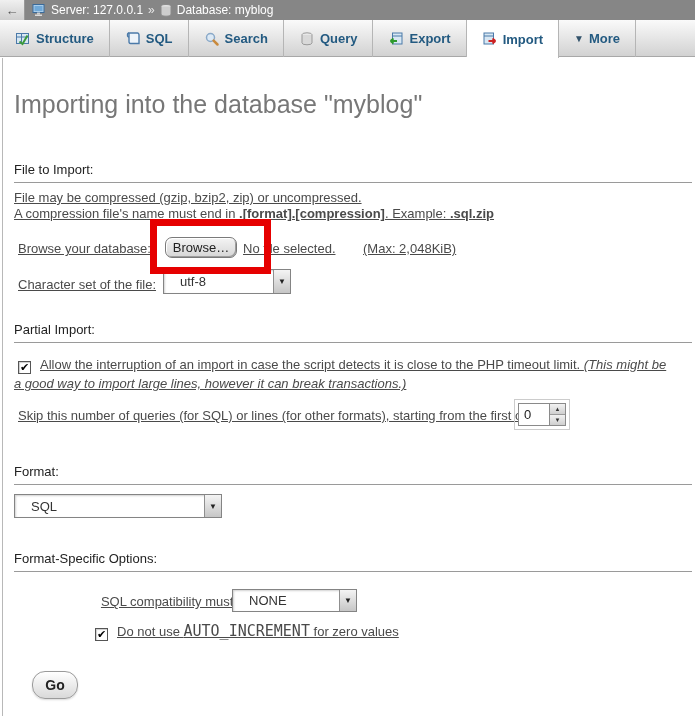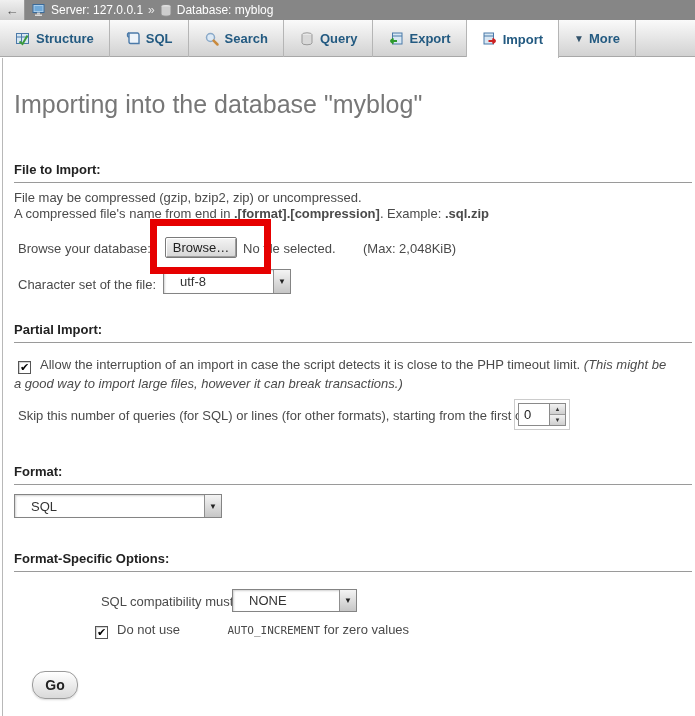--- a/index.html
+++ b/index.html
@@ -25,24 +25,24 @@
     border-right:1px solid #b5b5b5; cursor:pointer; }
   .tab .tab-label { font-weight:bold; font-size:13px; color:#235a81; }
   .tab.active { background:#fff; height:38px; z-index:3; }
   .tab .glyph { font-size:10px; color:#33536b; }
 
   
   .frame-line { position:absolute; left:2px; top:58px; width:1px; height:658px; background:#b8b8b8; }
 
   .page-title { position:absolute; left:14px; top:90px; font-size:25px; color:#777; }
 
-  .section-h { position:absolute; left:14px; width:678px; font-weight:bold; font-size:13px;
+  .section-h { position:absolute; left:14px; width:678px; font-weight:normal; font-size:13px;
     color:#222; padding-bottom:5px; border-bottom:1px solid #9a9a9a; }
 
-  .txt { position:absolute; color:#4a4a4a; }
+  .txt { position:absolute; color:#4a4a4a;text-decoration:underline; }
   .b { font-weight:bold; }
   .i { font-style:italic; }
 
   
   .win-btn { position:absolute; background:linear-gradient(#f4f4f4,#d6d6d6);
     border:1px solid #7a7a7a; box-shadow:inset 1px 1px 0 #fff, inset -1px -1px 0 #9d9d9d;
     font-size:13px; color:#222; display:flex; align-items:center; justify-content:center;
     cursor:pointer; border-radius:2px; }
   .classic-select { position:absolute; background:#fff; border:1px solid #848484;
     box-shadow:inset 1px 1px 2px rgba(0,0,0,.18); display:flex; align-items:stretch; cursor:pointer; }
@@ -57,21 +57,21 @@
     vertical-align:-2px; cursor:pointer; }
   .spinner { position:absolute; left:518px; top:403px; width:48px; height:23px;
     background:#fff; border:1px solid #8a8a8a; outline:1px solid #ccc; outline-offset:3px;
     display:flex; }
   .spinner .spin-val { flex:1; display:flex; align-items:center; padding-left:5px; color:#222; }
   .spin-btns { width:16px; display:flex; flex-direction:column; border-left:1px solid #8a8a8a; }
   .spin-btns div { flex:1; background:linear-gradient(#f2f2f2,#cfcfcf);
     display:flex; align-items:center; justify-content:center; font-size:6px; color:#333; cursor:pointer; }
   .spin-btns div:first-child { border-bottom:1px solid #9a9a9a; }
 
-  .mono { font-family:"DejaVu Sans Mono","Liberation Mono",monospace; font-size:11px;margin-left:44px; }
+  .mono { font-family:"DejaVu Sans Mono","Liberation Mono",monospace; font-size:15px; }
 
   .go-btn { position:absolute; left:32px; top:671px; width:46px; height:28px;
     background:linear-gradient(#ffffff,#d9d9d9); border:1px solid #9a9a9a; border-radius:13px;
     box-shadow:0 1px 2px rgba(0,0,0,.15); font-weight:bold; font-size:14px; color:#222;
     display:flex; align-items:center; justify-content:center; cursor:pointer; }
 
   
   .red-rect { position:absolute; left:150px; top:219px; width:121px; height:55px;
     border:7px solid #e60000; z-index:10; pointer-events:none; }
 
@@ -172,40 +172,40 @@
     </div>
   </div>
 
   <div class="frame-line"></div>
 
   <div class="page-title">Importing into the database "myblog"</div>
 
   <div class="section-h" style="top:162px;">File to Import:</div>
   <div class="txt" style="left:14px; top:190px; line-height:16px;">
     <span>File may be compressed (gzip, bzip2, zip) or uncompressed.</span><br>
-    <span>A compressed file's name from end in </span><span class="b">.[format].[compression]</span><span>. Example: </span><span class="b">.sql.zip</span>
+    <span>A compression file's name must end in </span><span class="b">.[format].[compression]</span><span>. Example: </span><span class="b">.sql.zip</span>
   </div>
 
   <div class="txt" style="left:18px; top:241px;">Browse your database:</div>
-  <div class="win-btn" style="left:165px; top:237px; width:72px; height:21px;">Browse…</div>
+  <div class="win-btn" style="left:165px; top:237px; width:72px; height:21px;border-radius:7px;">Browse…</div>
   <div class="txt" style="left:243px; top:241px;">No file selected.</div>
   <div class="txt" style="left:363px; top:241px;">(Max: 2,048KiB)</div>
 
   <div class="txt" style="left:18px; top:277px;">Character set of the file:</div>
   <div class="classic-select" style="left:163px; top:269px; width:128px; height:25px;">
     <span class="sel-text">utf-8</span>
     <span class="sel-btn">▼</span>
   </div>
 
   <div class="section-h" style="top:322px;">Partial Import:</div>
   <div class="txt" style="left:14px; top:355px; width:676px; line-height:19px;">
     <span class="checkbox" style="margin:0 9px 0 4px;">
         <span>✔</span>
       </span><span>Allow the interruption of an import in case the script detects it is close to the PHP timeout limit. </span><span class="i">(This might be</span><br>
-    <span class="i">a good way to import large files, however it can break transactions.)</span>
+    <span class="i">a good way to import large lines, however it can break transactions.)</span>
   </div>
 
   <div class="txt" style="left:18px; top:408px;">Skip this number of queries (for SQL) or lines (for other formats), starting from the first one:</div>
   <div class="spinner">
     <span class="spin-val">0</span>
     <span class="spin-btns">
       <div>▲</div>
       <div>▼</div>
     </span>
   </div>

